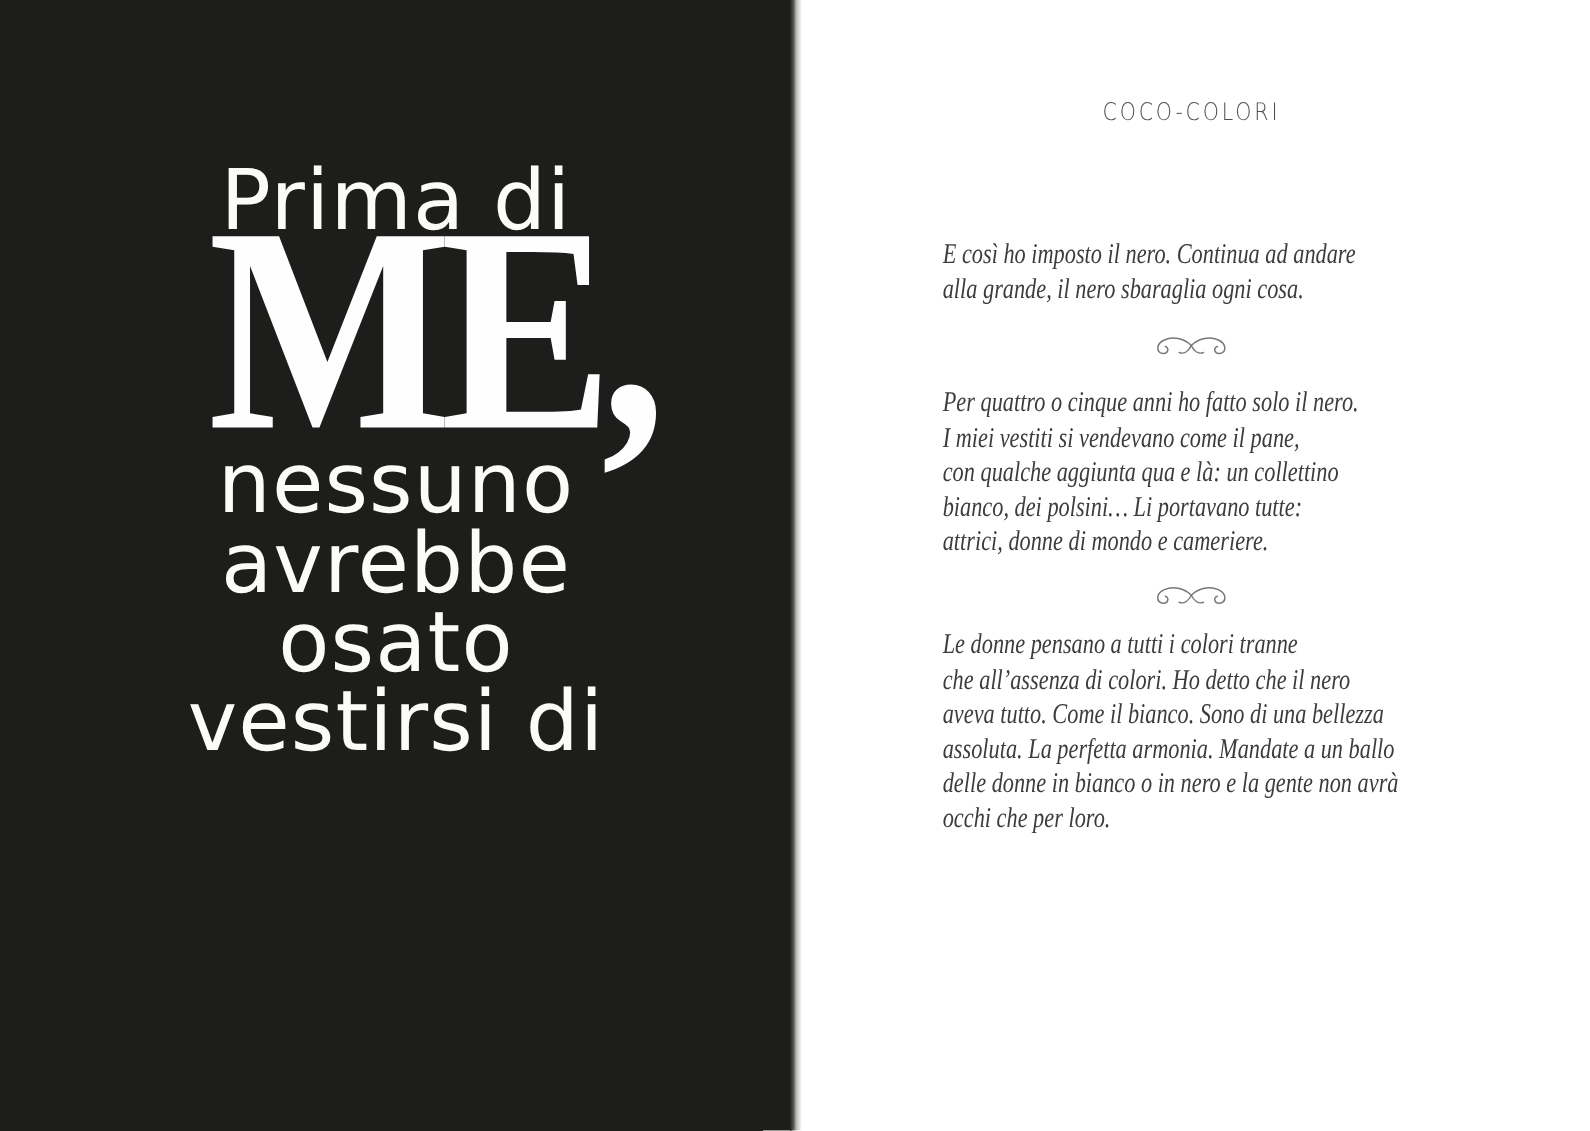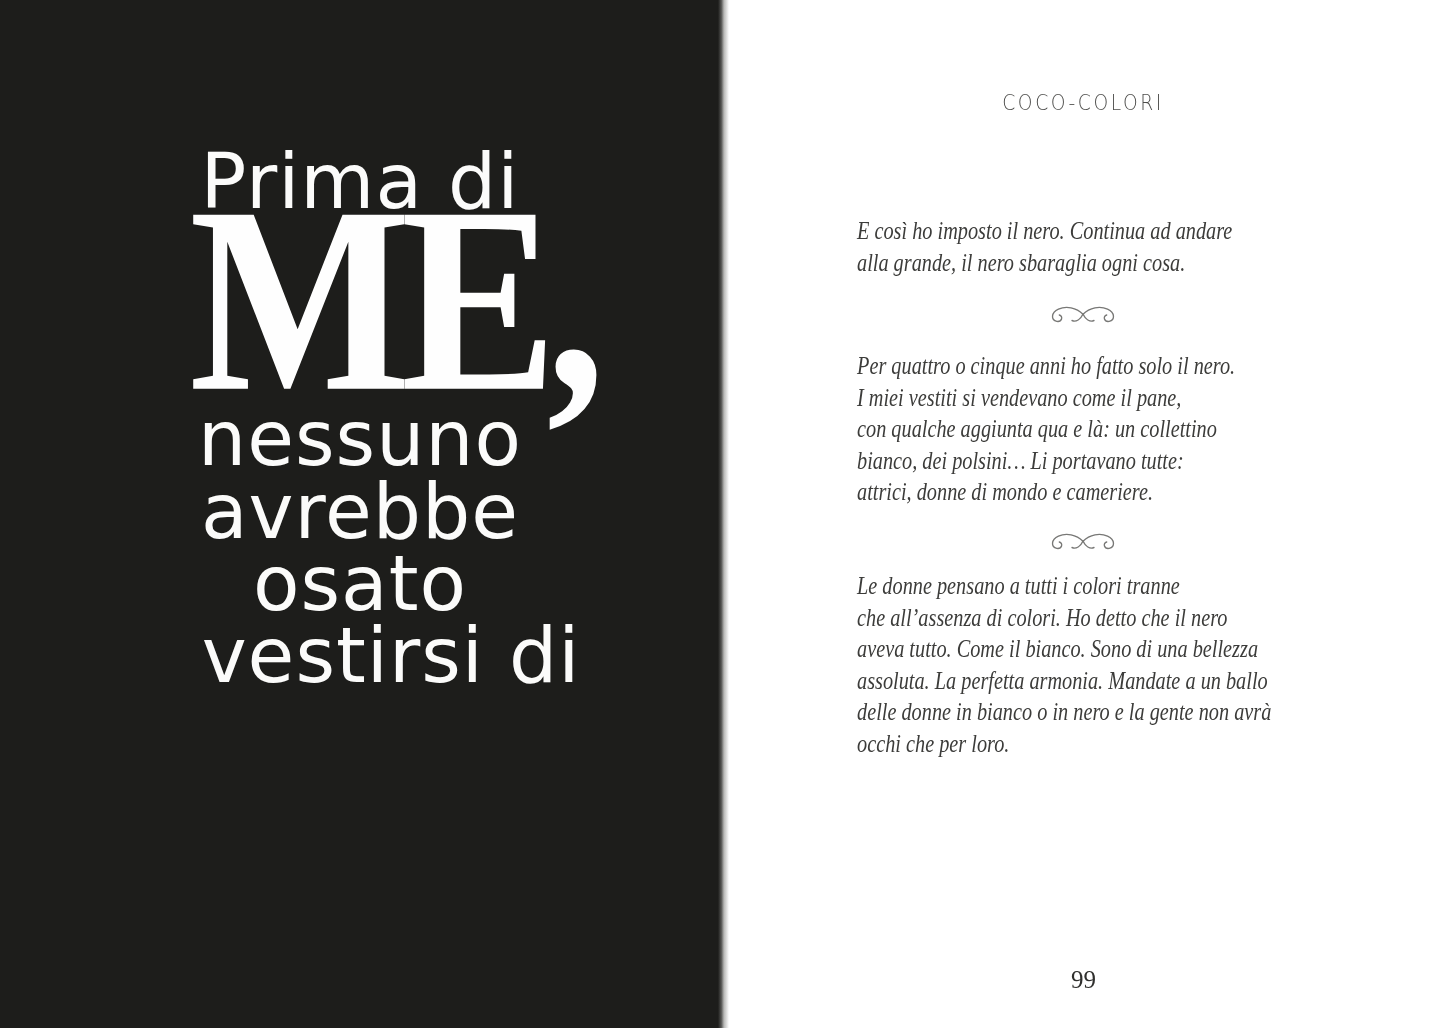--- a/index.html
+++ b/index.html
@@ -21,21 +21,21 @@
   .qserif {
     font-family:"Liberation Serif", serif; font-weight:700;
     font-size:235px; line-height:235px; letter-spacing:-0.045em; color:#fefefe;padding-left:32px;
   }
   .qserif .stretch { display:inline-block; transform:scaleY(1.13); transform-origin:50% 78%; }
   .q-prima    { top:144px; }
   .q-me       { top:191px; }
   .q-nessuno  { top:401px; }
   .q-avrebbe  { top:474px; }
   .q-osato    { top:546px; }
-  .q-vestirsi { top:618px;padding-left:31px; }
+  .q-vestirsi { top:618px; }
   .q-nero     { top:654px; }
   
   .gutter {
     position:absolute; left:718px; top:0; width:11px; height:1028px; z-index:5;
     background:linear-gradient(to right, #1d1d1b 0%, #555553 30%, #b9b9b7 55%, #ffffff 100%);
     pointer-events:none;
   }
   
   .page-right {
     position:absolute; left:722px; top:0; width:723px; height:1028px;
@@ -118,18 +118,17 @@
 
     <div class="rpara p3">
       <div>Le donne pensano a tutti i colori tranne</div>
       <div>che all’assenza di colori. Ho detto che il nero</div>
       <div>aveva tutto. Come il bianco. Sono di una bellezza</div>
       <div>assoluta. La perfetta armonia. Mandate a un ballo</div>
       <div>delle donne in bianco o in nero e la gente non avrà</div>
       <div>occhi che per loro.</div>
     </div>
 
-    <div class="pagenum">99</div>
   </section>
 
   <div class="gutter"></div>
 
 </div>
 
 </body></html>

